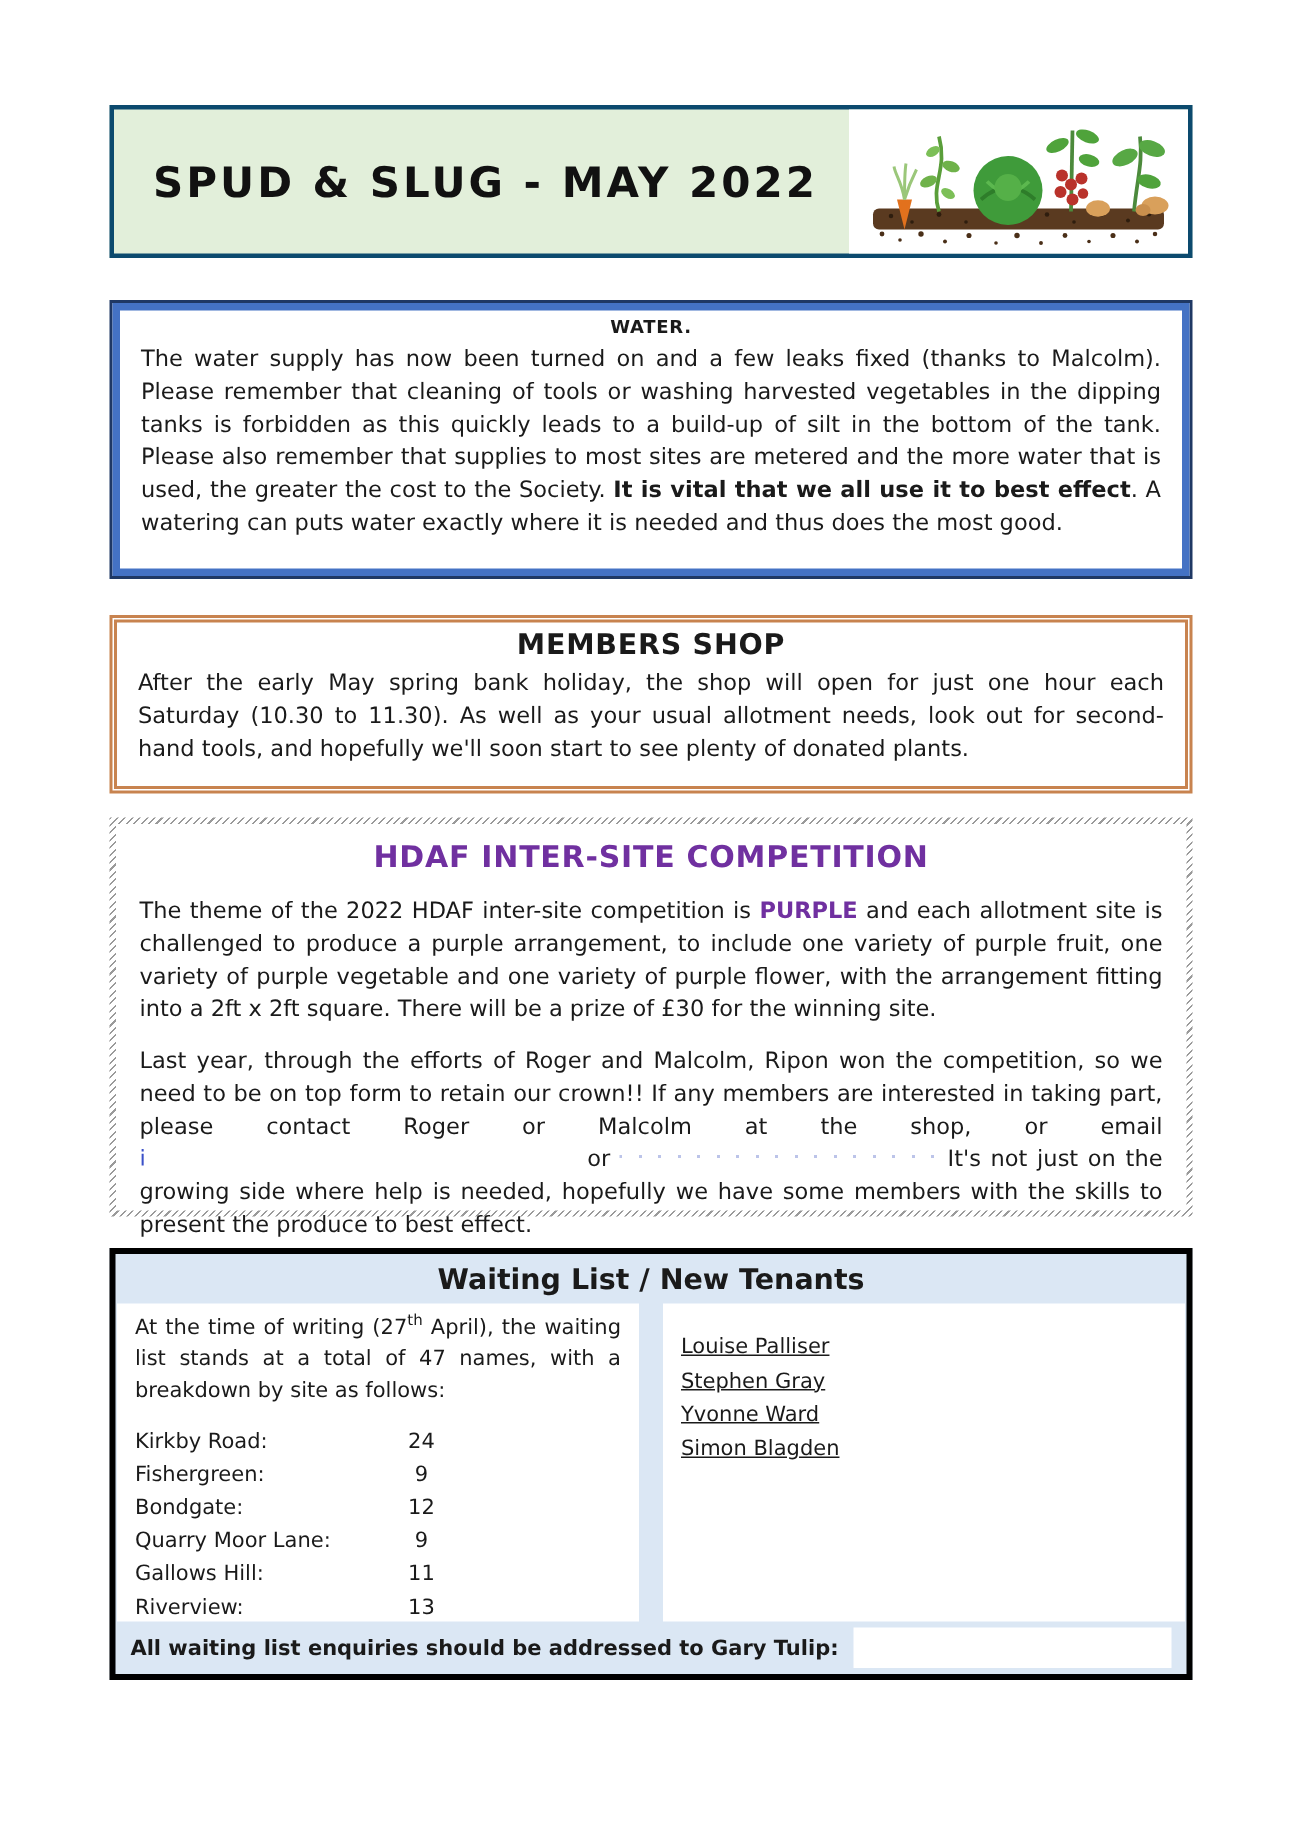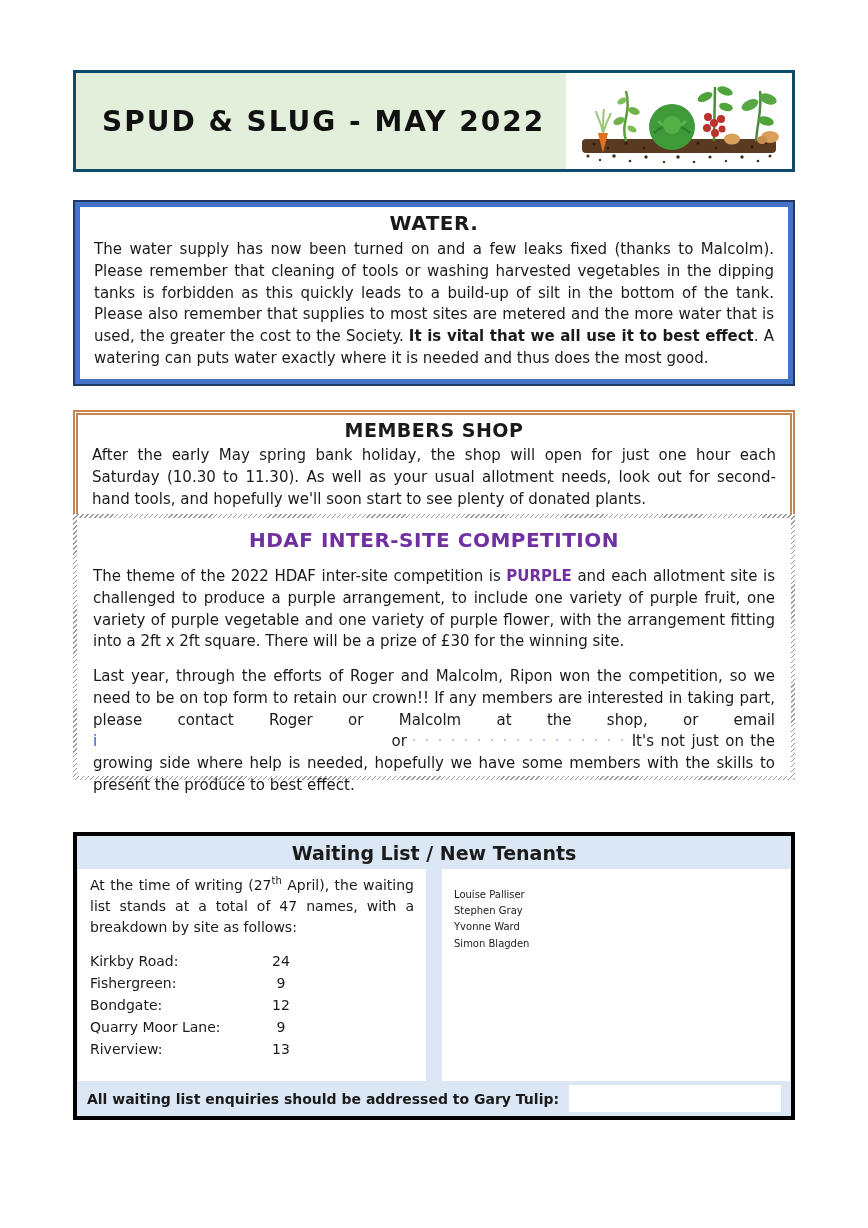--- a/index.html
+++ b/index.html
@@ -9,29 +9,29 @@
 
   
   .masthead { top:70px; height:102px; border:3px solid #0c4a6e; background:#e2efda; display:flex; }
   .masthead-title { flex:1; display:flex; align-items:center; padding-left:26px;
                     font-size:28px; font-weight:bold; letter-spacing:2px; color:#111; }
   .masthead-art { width:226px; background:#ffffff; display:flex; align-items:flex-end; justify-content:center; }
 
   
   .water { top:200px; height:186px; border:2px solid #1f3864; background:#fff; }
   .water-inner { border:5px solid #4472c4; height:100%; box-sizing:border-box; padding:4px 14px 6px; }
-  .sec-heading { text-align:center; font-weight:bold; font-size:20px; margin:0 0 4px; letter-spacing:.5px; }
+  .sec-heading { text-align:center; font-weight:bold; font-size:12px; margin:0 0 4px; letter-spacing:.5px; }
   .body-text { font-size:15px; line-height:1.45; text-align:justify; margin:0; }
 
   
   .shop { top:410px; height:119px; border:5px double #c8834f; background:#fff; padding:4px 14px; }
   .shop .sec-heading { font-size:19px; }
 
   
-  .hdaf { top:514px; height:266px; border:4px solid transparent;
+  .hdaf { top:545px; height:266px; border:4px solid transparent;
           background-image:linear-gradient(#fff,#fff),
             repeating-linear-gradient(135deg,#9a9a9a 0,#9a9a9a 1px,#ffffff 1px,#ffffff 3.5px);
           background-origin:border-box; background-clip:padding-box,border-box;
           padding:8px 16px; }
   .hdaf-heading { text-align:center; font-weight:bold; font-size:20px; color:#7030a0; margin:2px 0 14px; letter-spacing:.5px; }
   .purple-word { color:#7030a0; font-weight:bold; }
   .hdaf p + p { margin-top:13px; }
   .redacted-blank { display:inline-block; width:292px; height:15px; vertical-align:baseline; background:#fff; white-space:nowrap; overflow:hidden; }
   .link-initial { color:#3a50c8; font-size:15px; }
   .redacted-faint { display:inline-block; width:212px; height:13px; vertical-align:baseline;
@@ -41,21 +41,21 @@
   
   .waiting { top:832px; height:288px; border:4px solid #000; background:#dbe7f4; display:flex; flex-direction:column; }
   .waiting-heading { text-align:center; font-weight:bold; font-size:19px; padding:6px 0 5px; }
   .waiting-cols { display:grid; grid-template-columns:1fr 1fr; gap:16px; height:212px; padding:0 1px; }
   .wcol { background:#ffffff; padding:6px 12px; overflow:hidden; }
   .wcol .body-text { font-size:14px; line-height:1.5; }
   .site-list { margin-top:12px; }
   .site-row { display:flex; font-size:14px; line-height:1.58; }
   .site-name { width:176px; }
   .site-count { width:30px; text-align:center; }
-  .names-list { margin-top:12px; font-size:10px; line-height:1.62; }
+  .names-list { margin-top:12px; font-size:14px; line-height:1.62;text-decoration:underline; }
   .waiting-footer { flex:1; display:flex; align-items:center; justify-content:center; gap:10px;
                     font-weight:bold; font-size:14px;border-radius:18px; }
   .redacted-box { display:inline-block; width:212px; height:27px; background:#ffffff; }
 
   sup { font-size:10px; line-height:0; }
 </style>
 </head>
 <body>
 
 <div class="page">
@@ -172,20 +172,24 @@
             </div>
           <div class="site-row">
               <span class="site-name">Bondgate:</span>
               <span class="site-count">12</span>
             </div>
           <div class="site-row">
               <span class="site-name">Quarry Moor Lane:</span>
               <span class="site-count">9</span>
             </div>
           <div class="site-row">
+              <span class="site-name">Gallows Hill:</span>
+              <span class="site-count">11</span>
+            </div>
+          <div class="site-row">
               <span class="site-name">Riverview:</span>
               <span class="site-count">13</span>
             </div>
         </div>
       </div>
       <div class="wcol">
         <div class="names-list">
           <div>Louise Palliser</div>
           <div>Stephen Gray</div>
           <div>Yvonne Ward</div>

